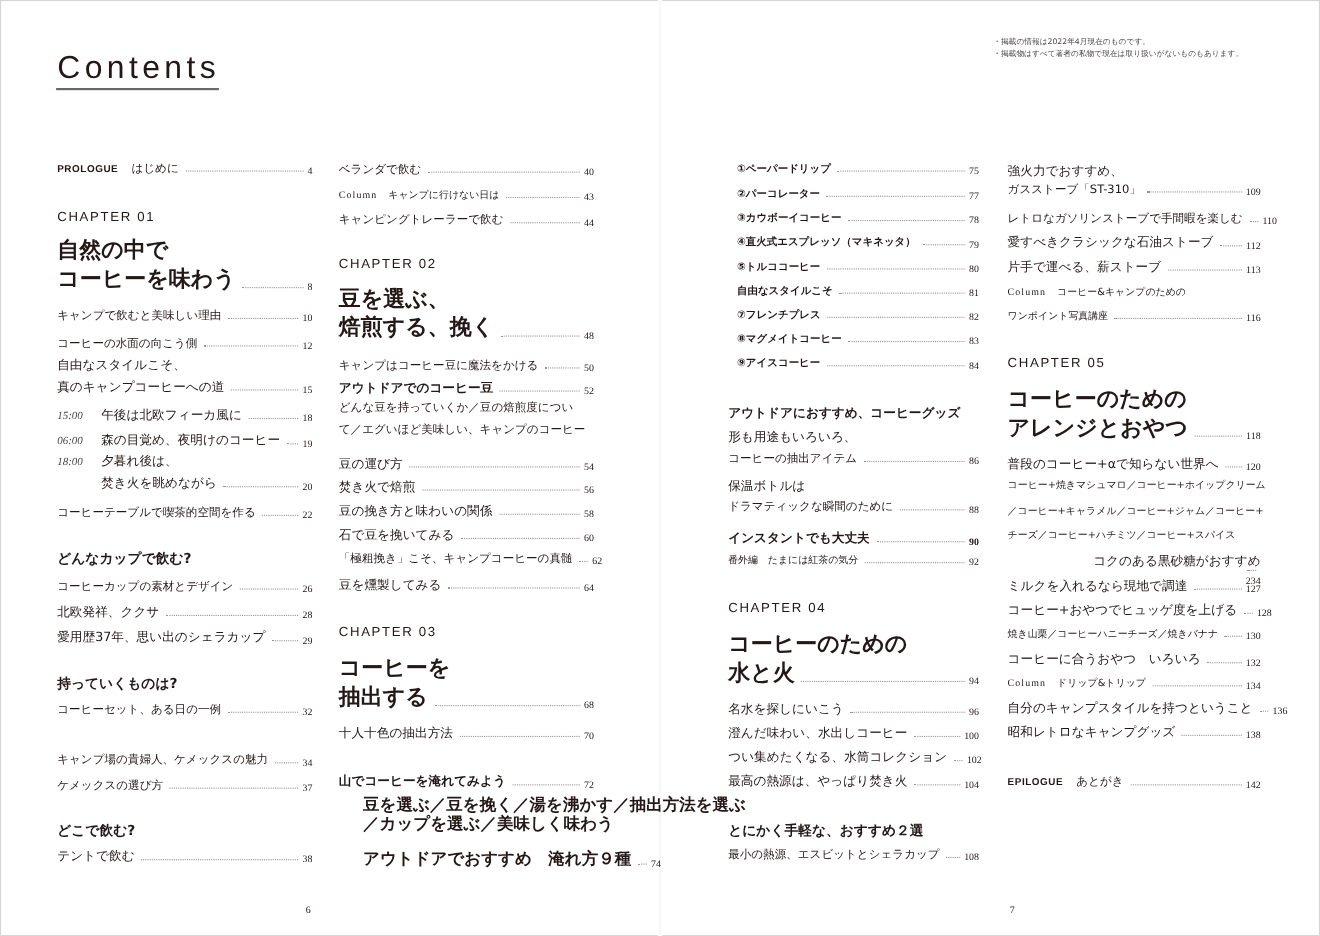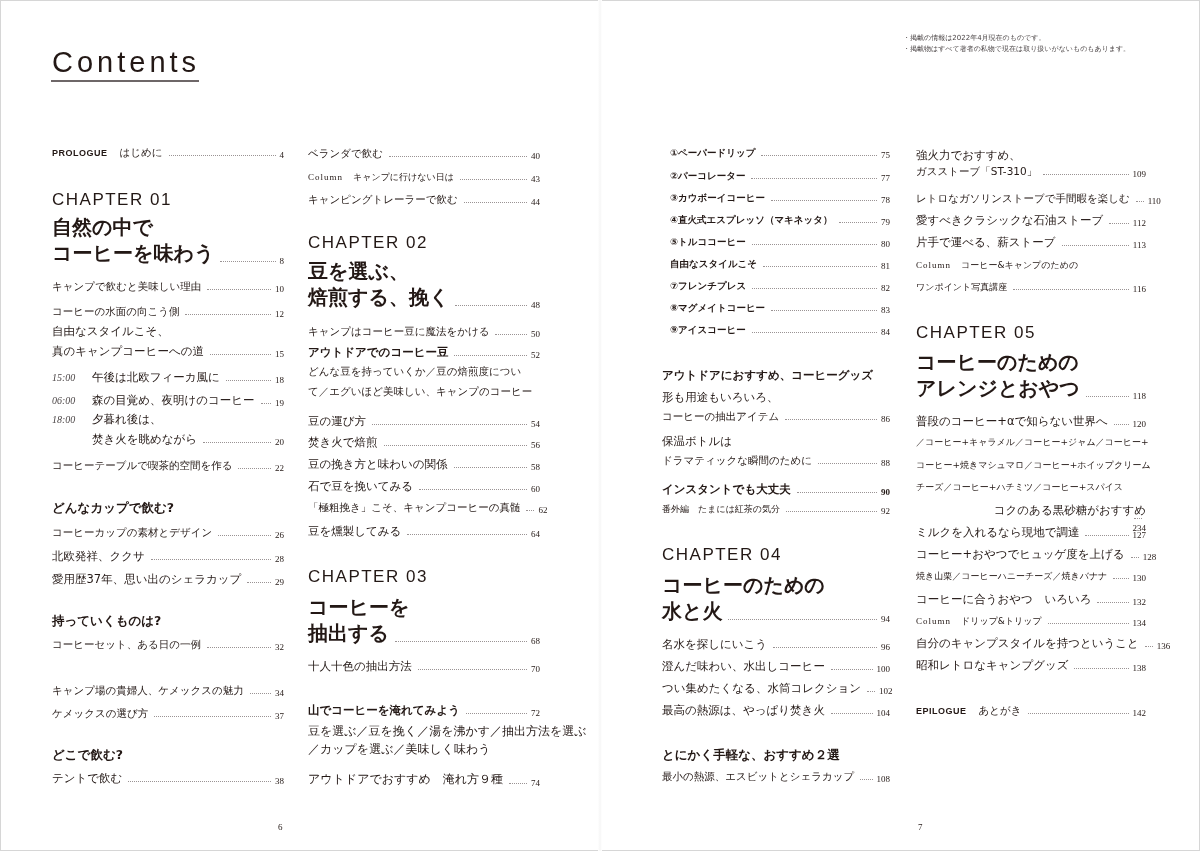--- a/index.html
+++ b/index.html
@@ -19,25 +19,25 @@
   .notice { position: absolute; left: 903px; top: 33px; font-size: 7px; line-height: 11px; color: #4a4445; }
   .notice div { white-space: nowrap; }
   .entry { position: absolute; display: flex; align-items: flex-end; white-space: nowrap; }
   .entry .label { flex: 0 0 auto; }
   .entry .dots { flex: 1 1 auto; border-bottom: 1px dotted #9a9394; margin: 0 4px 4px 6px; min-width: 8px; }
   .entry .page { flex: 0 0 auto; font-family: "Liberation Serif", serif; font-size: 9px; color: #231815; }
   .t-norm { font-size: 10.5px; color: #231815; }
   .t-small { font-size: 9px; color: #231815; }
   .t-med { font-size: 11.5px; color: #231815; }
   .t-bold { font-size: 11.5px; font-weight: bold; color: #231815; }
-  .t-bold-sm { font-size: 12px; font-weight: normal; color: #231815; }
+  .t-bold-sm { font-size: 15px; font-weight: bold; color: #231815; margin-left: 22px; }
   .t-circ { font-size: 9.5px; font-weight: bold; color: #231815; }
   .chapter-label {
     position: absolute; font-family: "Liberation Sans", sans-serif;
-    font-size: 17px; letter-spacing: 1.5px; color: #231815; white-space: nowrap;
+    font-size: 12px; letter-spacing: 1.5px; color: #231815; white-space: nowrap;
   }
   .chapter-title { position: absolute; font-size: 20px; font-weight: bold; line-height: 26px; color: #231815; white-space: nowrap; }
   .section-head { position: absolute; font-size: 12.5px; font-weight: bold; color: #231815; white-space: nowrap; }
   .sub-block { position: absolute; white-space: nowrap; line-height: 22px; }
   .time { font-family: "Liberation Serif", serif; font-style: italic; font-size: 10px; color: #4a4445; display: inline-block; width: 40px; }
   .column-tag { font-family: "Liberation Serif", serif; font-size: 9px; letter-spacing: 1px; margin-right: 10px; }
   .smallcaps { font-family: "Liberation Sans", sans-serif; font-size: 9px; font-weight: bold; letter-spacing: 0.5px; margin-right: 12px; }
   .folio { position: absolute; font-family: "Liberation Serif", serif; font-size: 9px; color: #231815; }
 </style>
 </head>
@@ -387,22 +387,22 @@
   <span class="label" style="font-size:20px; font-weight:bold; line-height:26px;">アレンジとおやつ</span>
     <span class="dots"></span>
     <span class="page">118</span>
 </div>
 <div class="entry" style="left:916px; top:414px; width:230px;">
   <span class="label t-med">普段のコーヒー+αで知らない世界へ</span>
     <span class="dots"></span>
     <span class="page">120</span>
 </div>
 <div class="sub-block t-small" style="left:916px; top:431px; line-height:22.5px;">
+  <div>コーヒー+焼きマシュマロ／コーヒー+ホイップクリーム</div>
   <div>／コーヒー+キャラメル／コーヒー+ジャム／コーヒー+</div>
-  <div>コーヒー+焼きマシュマロ／コーヒー+ホイップクリーム</div>
   <div>チーズ／コーヒー+ハチミツ／コーヒー+スパイス</div>
 </div>
 <div class="entry" style="left:916px; top:503px; width:230px;flex-direction:column;">
   <span class="label t-med">コクのある黒砂糖がおすすめ</span>
     <span class="dots"></span>
     <span class="page">234</span>
 </div>
 <div class="entry" style="left:916px; top:525px; width:230px;">
   <span class="label t-med">ミルクを入れるなら現地で調達</span>
     <span class="dots"></span>

